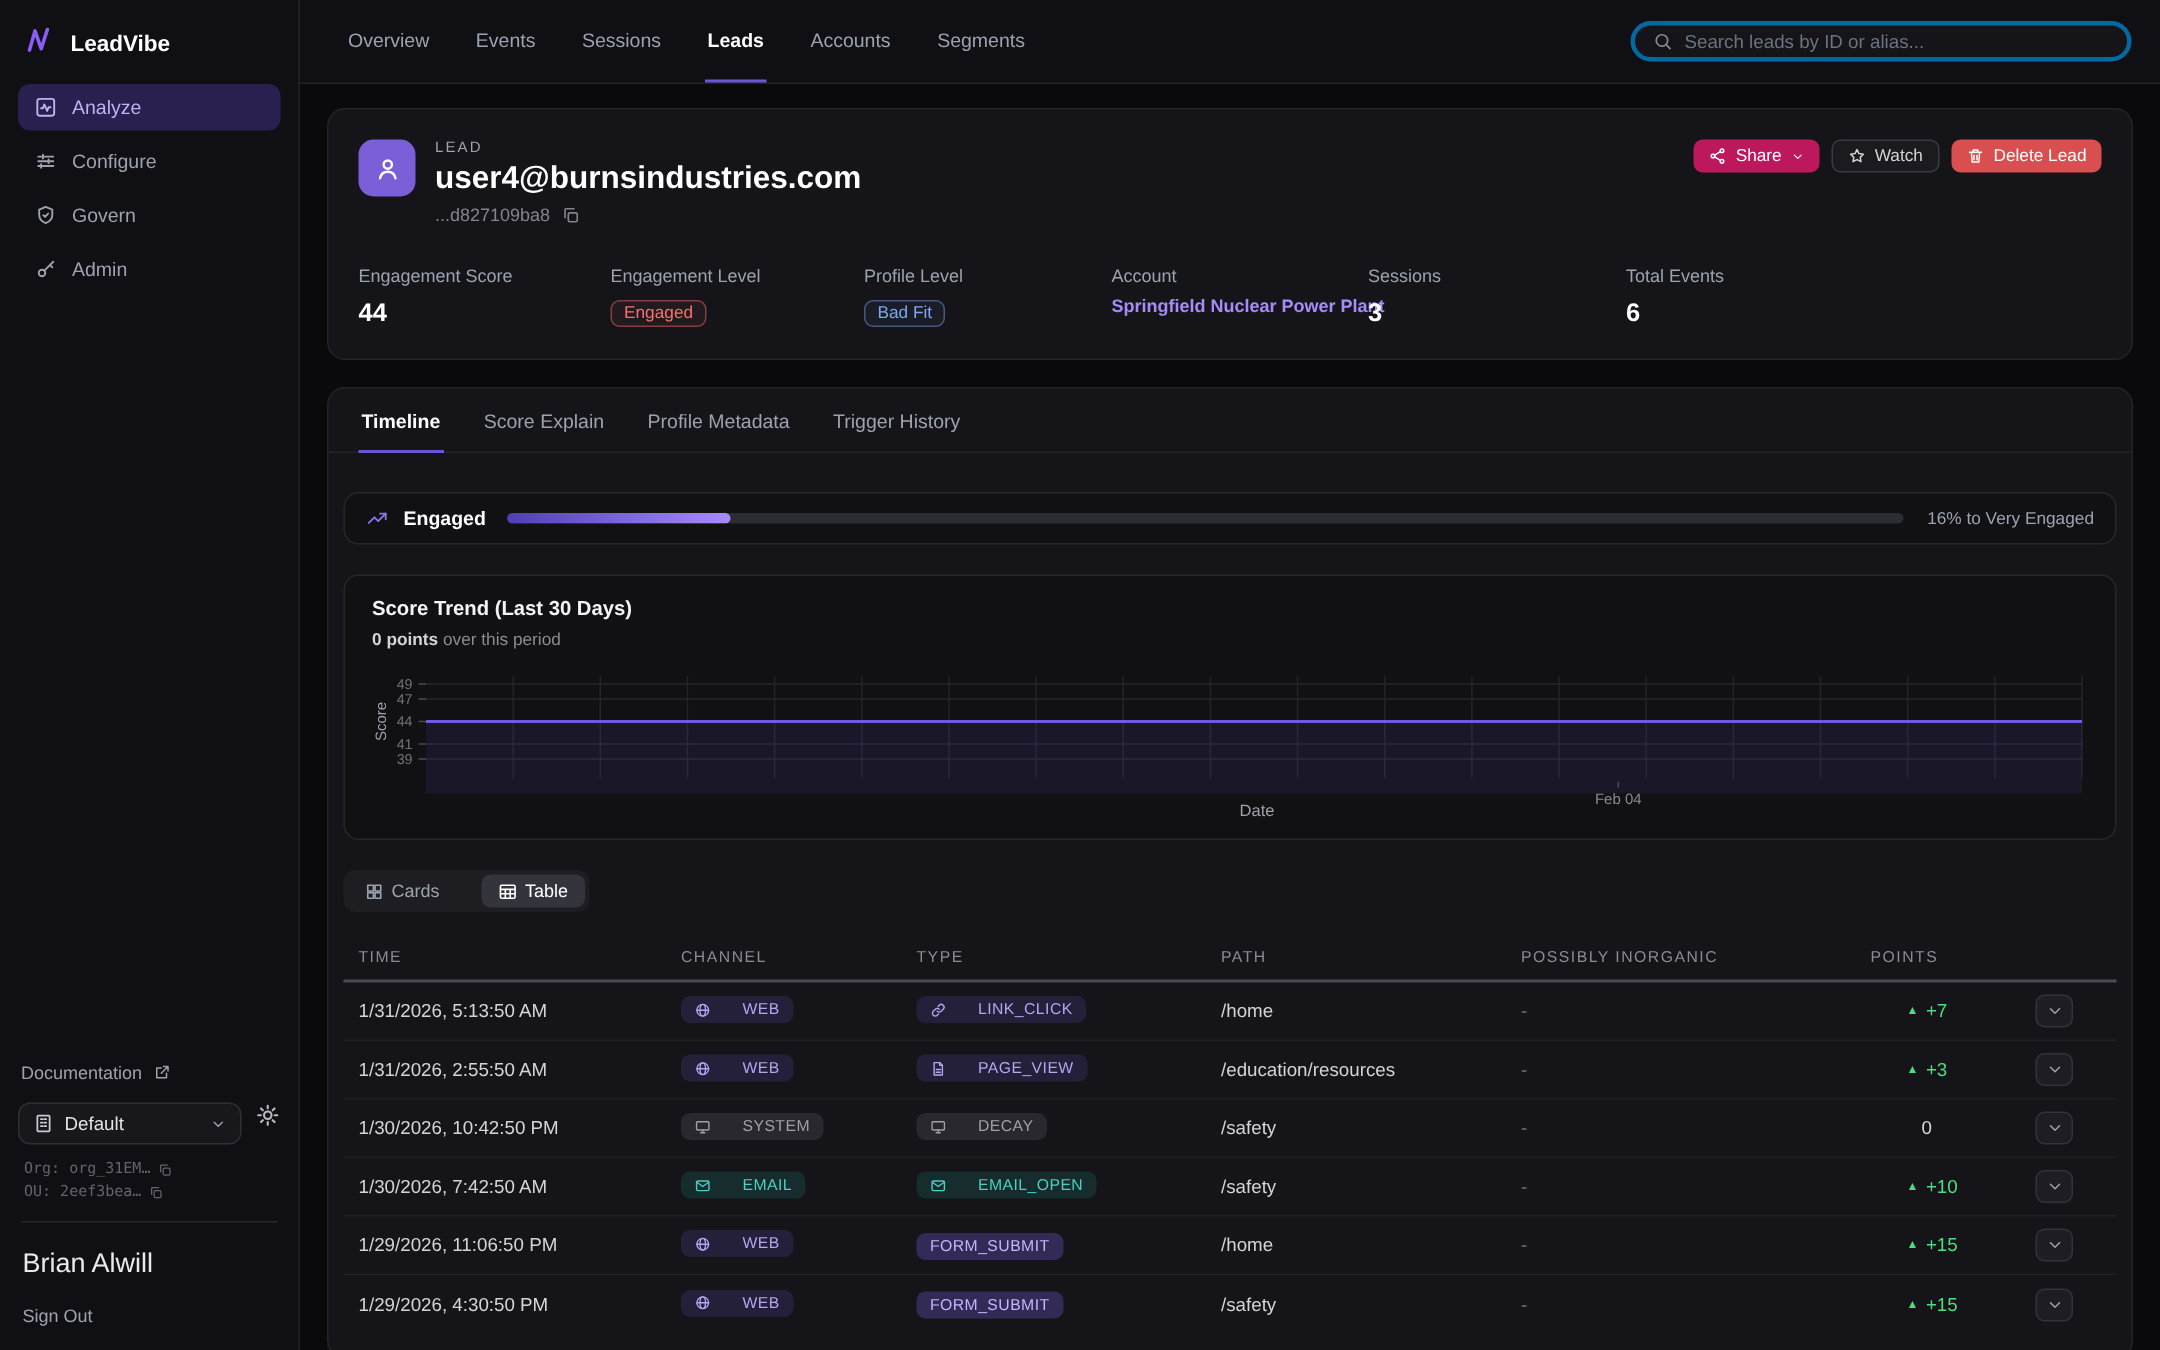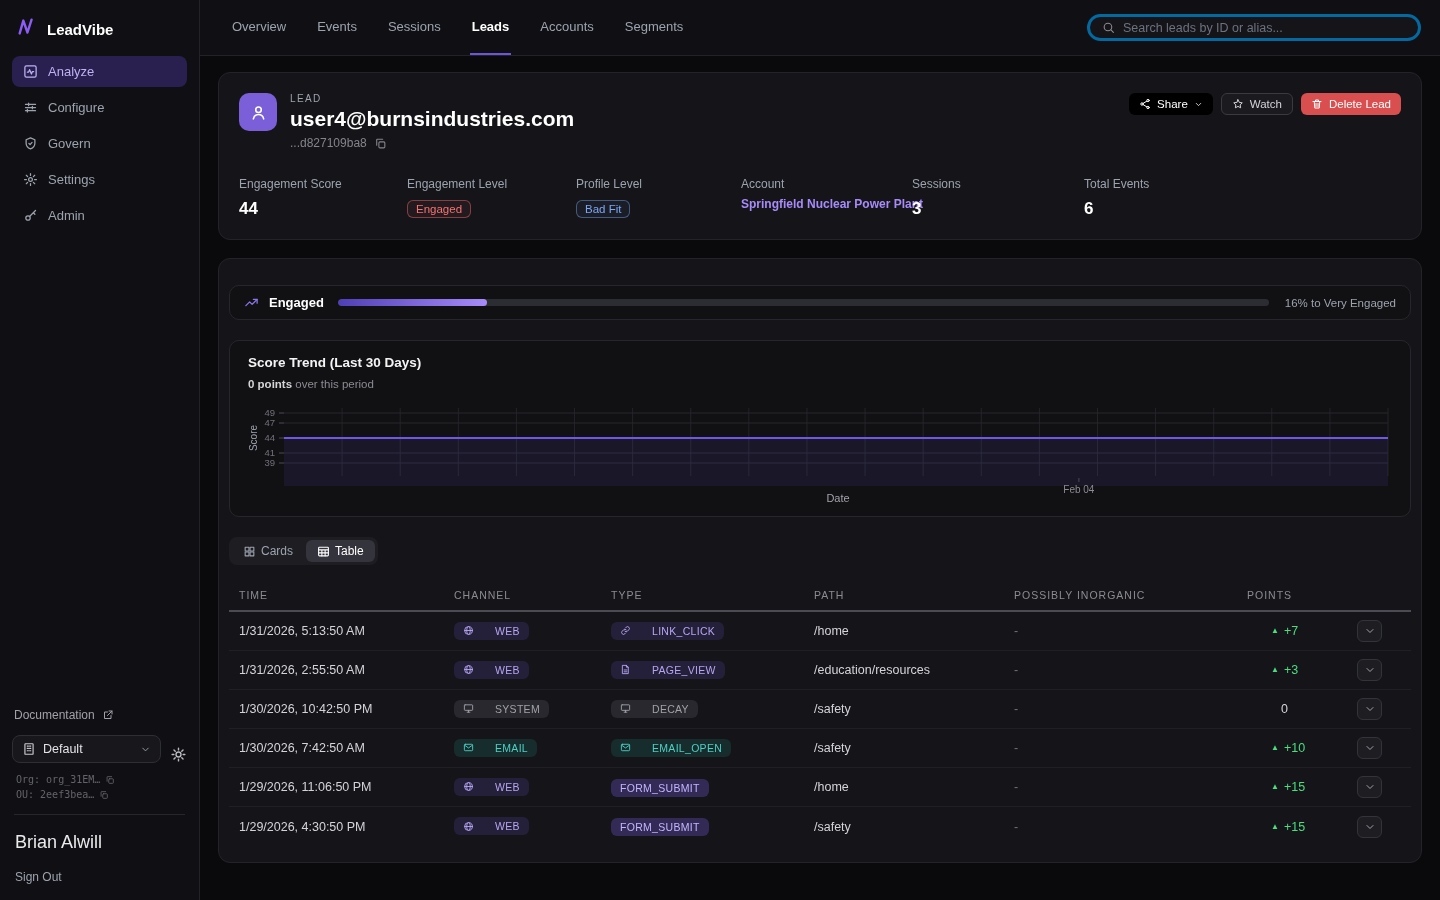--- a/index.html
+++ b/index.html
@@ -13,21 +13,21 @@
   .logo-row{display:flex;align-items:flex-end;gap:9px;padding:2px 4px 18px}
   .logo-icon{width:22px;height:22px;color:#8b5cf6}
   .logo-icon svg{stroke-width:2.6}
   .logo-text{font-size:15px;font-weight:bold;color:#fff}
   .nav-item{display:flex;align-items:center;gap:10px;padding:8px 11px;border-radius:8px;color:#9ca3af;font-size:13px;margin-bottom:5px;cursor:pointer}
   .nav-item.active{background:#292050;color:#bfb1f2}
   .nav-item .i{width:15px;height:15px}
   .sb-bottom{margin-top:auto}
   .doc-row{display:flex;align-items:center;gap:7px;color:#a1a1aa;font-size:12px;padding:0 2px 13px;cursor:pointer}
   .doc-row .i{width:12px;height:12px}
-  .ws-row{display:flex;align-items:flex-end;gap:9px}
+  .ws-row{display:flex;align-items:flex-start;gap:9px}
   .ws-select{flex:1;display:flex;align-items:center;gap:7px;background:#17171c;border:1px solid #2e2e35;border-radius:8px;padding:6px 9px;color:#e4e4e7;font-size:12.5px;cursor:pointer}
   .ws-select .b-i{width:14px;height:14px;color:#c9c9cf}
   .ws-select .chev{margin-left:auto;width:11px;height:11px;color:#9ca3af}
   .sun-btn{width:17px;height:17px;color:#b9b9c0;cursor:pointer;background:none;border:none}
   .org-lines{padding:11px 4px 0;font-family:"DejaVu Sans Mono",monospace;font-size:10px;color:#63636b}
   .org-line{display:flex;align-items:center;gap:5px;margin-bottom:4px}
   .copy-mini{width:10px;height:10px;color:#63636b;cursor:pointer;background:none;border:none}
   .sb-div{border-top:1px solid #26262b;margin:14px 2px 0}
   .sb-user{font-size:18px;color:#eaeaec;margin-top:17px;padding:0 3px}
   .sb-signout{font-size:12px;color:#9ca3af;margin-top:17px;padding:0 3px;cursor:pointer}
@@ -52,21 +52,21 @@
   .avatar .i{width:19px;height:19px}
   .lead-info{margin-left:13px}
   .eyebrow{font-size:10px;letter-spacing:1.4px;color:#9ca3af}
   .lead-email{font-size:21px;font-weight:bold;color:#fff;margin-top:3px}
   .lead-id{display:flex;align-items:center;gap:7px;font-size:12px;color:#84848c;margin-top:5px}
   .copy-btn{width:13px;height:13px;color:#84848c;cursor:pointer;background:none;border:none}
   .lead-actions{margin-left:auto;display:flex;gap:8px}
   .btn{display:inline-flex;align-items:center;gap:6px;font-size:11.5px;border-radius:6px;padding:0 10px;height:22px;border:none;cursor:pointer;font-family:inherit}
   .btn .i{width:12px;height:12px}
   .btn .i.sm{width:9px;height:9px}
-  .btn-share{background:#000000;color:#fff}
+  .btn-share{background:#be185d;color:#fff}
   .btn-watch{background:#1a1a1f;border:1px solid #3a3a42;color:#d4d4d8}
   .btn-delete{background:#d94f4f;color:#fff}
   .stats{display:grid;grid-template-columns:168px 169px 165px 171px 172px 165px 1fr;margin-top:27px}
   .stat-label{font-size:12px;color:#9ca3af;margin-bottom:8px}
   .stat-value{font-size:17px;font-weight:bold;color:#fff}
   .badge-level{display:inline-block;font-size:11.5px;padding:2px 8px;border-radius:6px}
   .badge-red{color:#f87171;border:1px solid rgba(248,113,113,.45);background:rgba(248,113,113,.06)}
   .badge-blue{color:#7da6f5;border:1px solid rgba(125,166,245,.45);background:rgba(125,166,245,.06)}
   .stat-link{font-size:12px;font-weight:bold;color:#a78bfa;white-space:nowrap;cursor:pointer;margin-top:-2px}
 
@@ -84,21 +84,21 @@
   .engage-right{font-size:11.5px;color:#9ca3af;white-space:nowrap;margin-left:6px}
 
   .trend-panel{margin:20px 10px 0;border:1px solid #26262c;background:#111114;border-radius:10px;padding:14px 18px 8px}
   .trend-title{font-size:13.5px;font-weight:bold;color:#f4f4f5}
   .trend-sub{font-size:11.5px;color:#8b8b93;margin-top:8px}
   .trend-sub b{color:#d4d4d8}
   #trend-svg{width:100%;height:100px;display:block;margin-top:8px}
   .date-label{text-align:center;font-size:11px;color:#a1a1aa;padding-left:36px;margin-top:-6px;padding-bottom:4px}
 
   .toggle-row{margin:20px 10px 0}
-  .toggle-group{display:inline-flex;gap:2px;background:#1d1d22;border-radius:8px;padding:3px}
+  .toggle-group{display:inline-flex;gap:17px;background:#1d1d22;border-radius:8px;padding:3px}
   .toggle-btn{display:flex;align-items:center;gap:5px;font-size:12px;color:#9ca3af;padding:4px 11px;border-radius:6px;background:transparent;border:none;cursor:pointer;font-family:inherit}
   .toggle-btn.active{background:#34343c;color:#fff}
   .toggle-btn .i{width:13px;height:13px}
 
   
   .table{margin:14px 10px 0}
   .thead,.trow{display:grid;grid-template-columns:215px 157px 203px 200px 233px 110px 1fr;align-items:center;padding-left:10px}
   .thead{font-size:10.5px;letter-spacing:1px;color:#8b8b93;padding-top:10px;padding-bottom:9px;border-bottom:2px solid #4b4b53}
   .trow{height:39px;border-bottom:1px solid #1f1f25;cursor:pointer}
   .trow:last-child{border-bottom:none}
@@ -148,29 +148,20 @@
       <span>Configure</span>
     </div>
     <div class="nav-item">
       <span class="i">
           <svg viewBox="0 0 24 24">
             <path d="M12 3l7 3v5.5C19 16 16 19 12 20.5 8 19 5 16 5 11.5V6z"></path>
             <path d="M9.5 12l1.8 1.8 3.2-3.6"></path>
           </svg>
         </span>
       <span>Govern</span>
-    </div>
-    <div class="nav-item">
-      <span class="i">
-          <svg viewBox="0 0 24 24">
-            <circle cx="12" cy="12" r="3"></circle>
-            <path d="M12 2.5v3M12 18.5v3M2.5 12h3M18.5 12h3M5.3 5.3l2.1 2.1M16.6 16.6l2.1 2.1M18.7 5.3l-2.1 2.1M7.4 16.6l-2.1 2.1"></path>
-          </svg>
-        </span>
-      <span>Settings</span>
     </div>
     <div class="nav-item">
       <span class="i">
           <svg viewBox="0 0 24 24">
             <circle cx="8" cy="16" r="3.5"></circle>
             <path d="M10.5 13.5L20 4M16.5 7.5L19 10"></path>
           </svg>
         </span>
       <span>Admin</span>
     </div>
@@ -334,20 +325,26 @@
           <div class="stat-value">3</div>
         </div>
         <div>
           <div class="stat-label">Total Events</div>
           <div class="stat-value">6</div>
         </div>
       </div>
     </section>
 
     <section class="card detail-card">
+      <div class="detail-tabs">
+        <div class="dtab active">Timeline</div>
+        <div class="dtab">Score Explain</div>
+        <div class="dtab">Profile Metadata</div>
+        <div class="dtab">Trigger History</div>
+      </div>
 
       <div class="engage-panel">
         <span class="i engage-icon">
             <svg viewBox="0 0 24 24">
               <path d="M3 17l6-6 4 4 8-8"></path>
               <path d="M15 7h6v6"></path>
             </svg>
           </span>
         <span class="engage-label">Engaged</span>
         <div class="progress">

